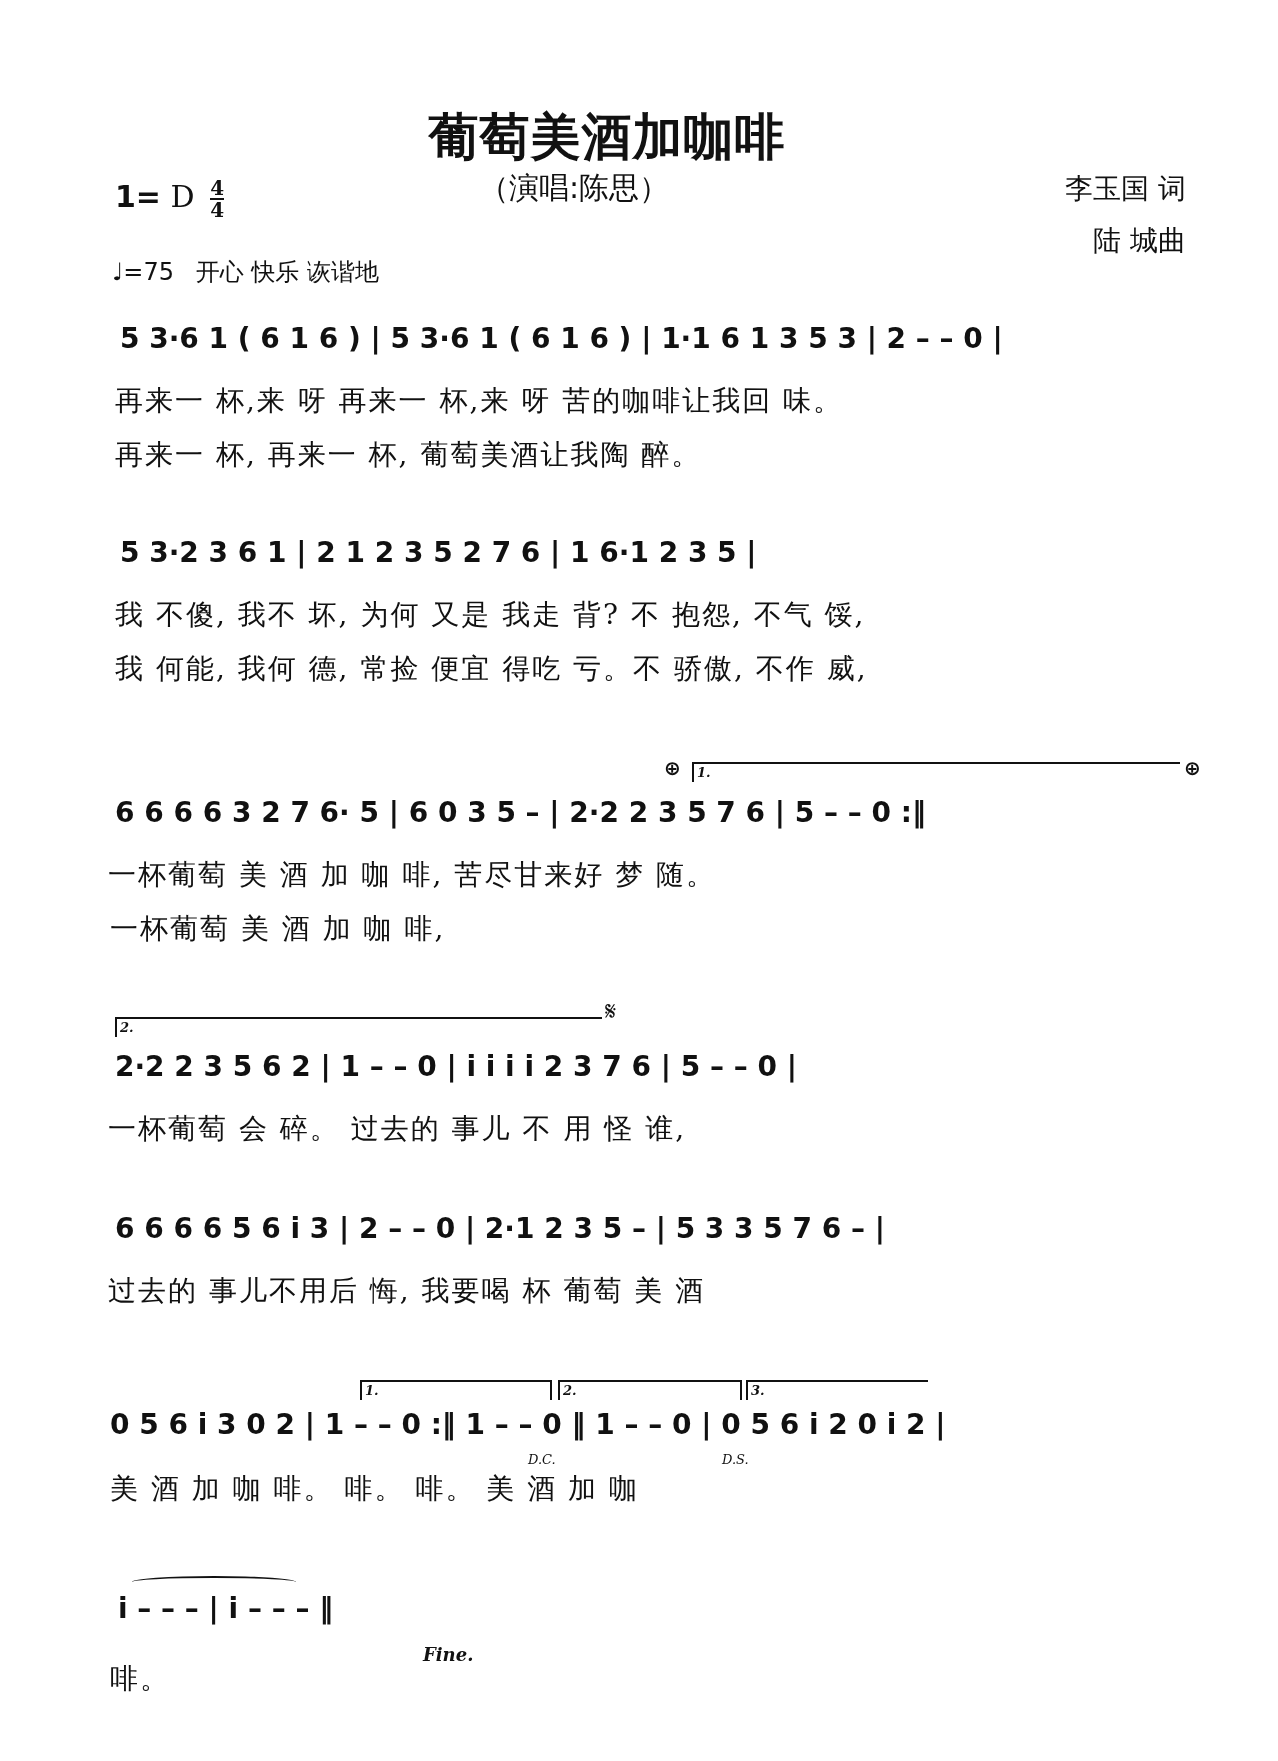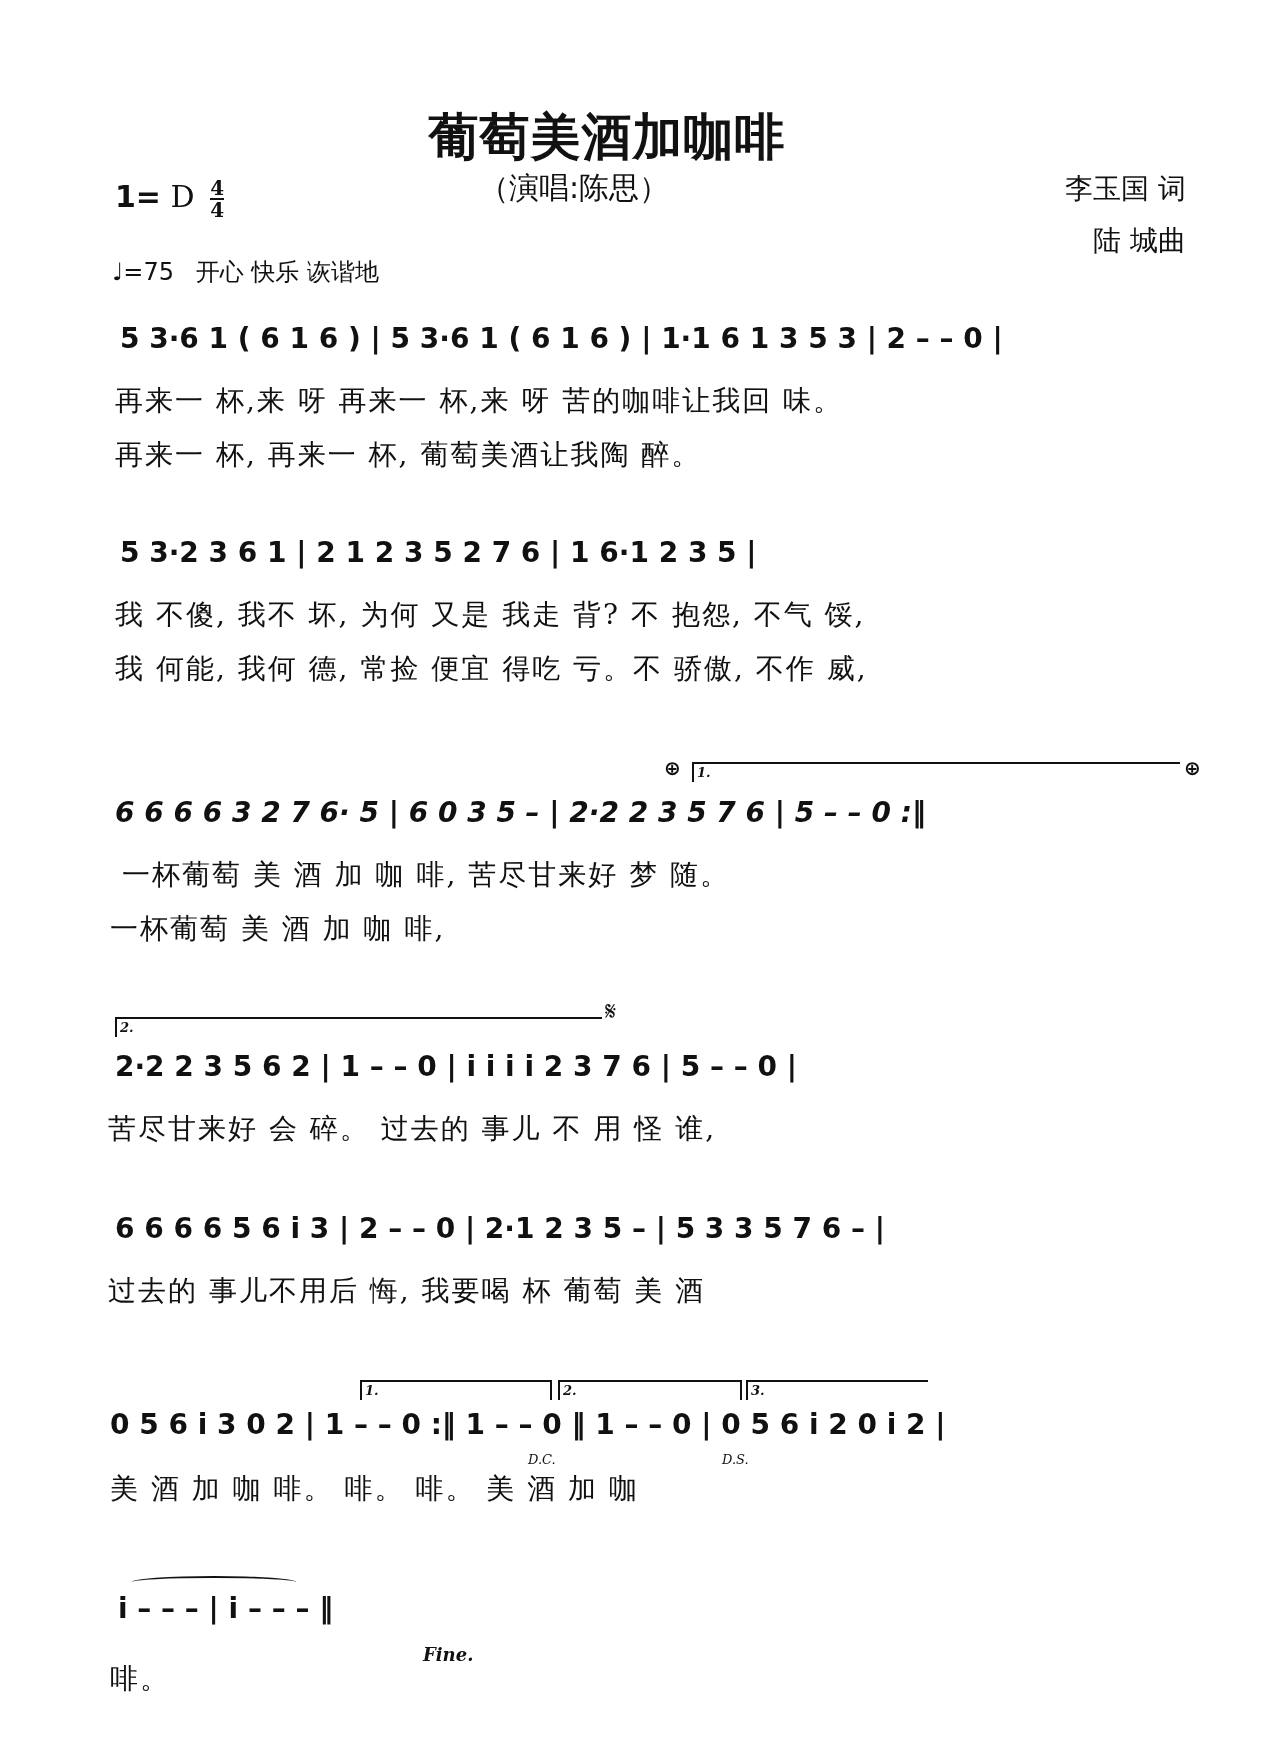--- a/index.html
+++ b/index.html
@@ -62,34 +62,34 @@
   <span>5  3·2  3 6  1 | 2 1  2 3  5 2 7  6 | 1  6·1  2 3  5 |</span>
 </div>
 <div class="abs lyric" style="left:115px; top:596px;">我 不傻, 我不 坏, 为何 又是 我走  背? 不 抱怨, 不气 馁,</div>
 <div class="abs lyric" style="left:115px; top:650px;">我 何能, 我何 德, 常捡 便宜 得吃  亏。不 骄傲, 不作 威,</div>
 
 <span class="abs coda" style="left:664px; top:756px;">⊕</span>
 <div class="volta" style="left:692px; top:762px; width:486px;">
   <span>1.</span>
 </div>
 <span class="abs coda" style="left:1184px; top:756px;">⊕</span>
-<div class="abs notes" style="left:115px; top:796px;font-style:italic;">
+<div class="abs notes" style="left:115px; top:796px;">
   <span>6 6 6 6  3 2 7  6· 5 | 6  0 3  5  – | 2·2  2 3  5  7  6 | 5  –  –  0 :‖</span>
 </div>
-<div class="abs lyric" style="left:122px; top:856px;">一杯葡萄 美   酒    加 咖 啡,  苦尽甘来好  梦 随。</div>
+<div class="abs lyric" style="left:108px; top:856px;">一杯葡萄 美   酒    加 咖 啡,  苦尽甘来好  梦 随。</div>
 <div class="abs lyric" style="left:110px; top:910px;">一杯葡萄 美   酒    加 咖 啡,</div>
 
 <div class="volta" style="left:115px; top:1017px; width:485px;">
   <span>2.</span>
 </div>
 <span class="abs seg" style="left:605px; top:996px;">𝄋</span>
 <div class="abs notes" style="left:115px; top:1050px;">
   <span>2·2  2 3  5  6  2 | 1  –  –  0 | i i i  i 2  3  7  6 | 5  –  –  0 |</span>
 </div>
-<div class="abs lyric" style="left:108px; top:1110px;">苦尽甘来好   会  碎。          过去的 事儿 不 用 怪  谁,</div>
+<div class="abs lyric" style="left:108px; top:1110px;">一杯葡萄   会  碎。          过去的 事儿 不 用 怪  谁,</div>
 
 <div class="abs notes" style="left:115px; top:1212px;">
   <span>6 6 6  6 5  6  i  3 | 2  –  –  0 | 2·1  2 3  5  – | 5 3  3 5 7  6  – |</span>
 </div>
 <div class="abs lyric" style="left:108px; top:1272px;">过去的 事儿不用后 悔,             我要喝 杯    葡萄 美   酒</div>
 
 <div class="volta closed" style="left:360px; top:1380px; width:188px;">
   <span>1.</span>
 </div>
 <div class="volta closed" style="left:558px; top:1380px; width:180px;">

